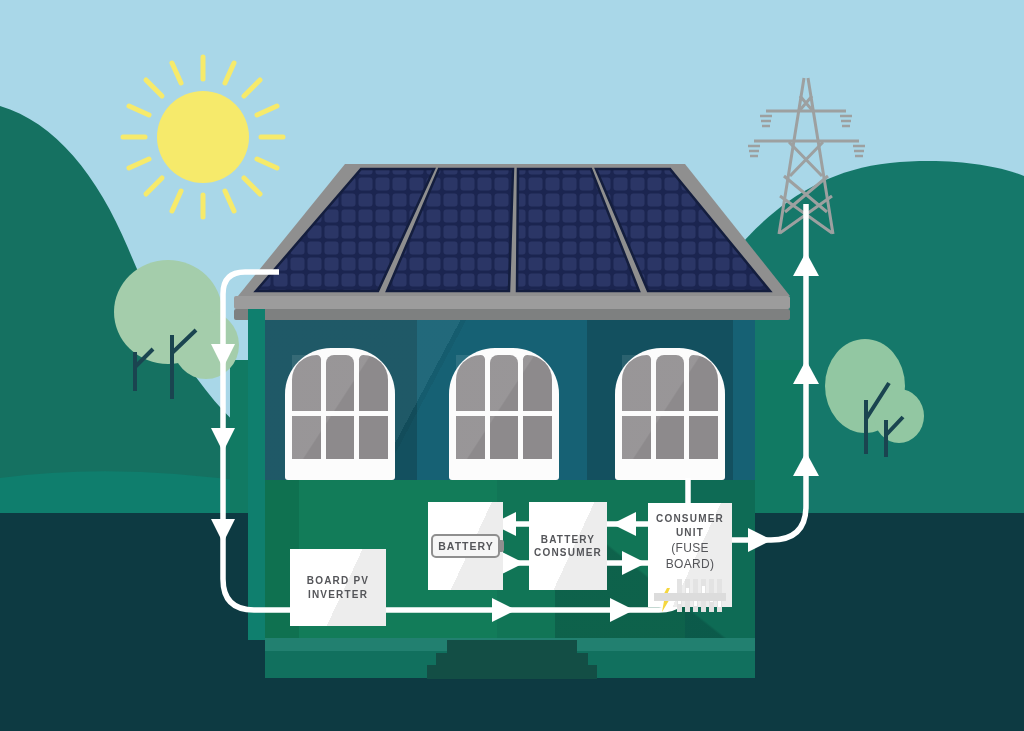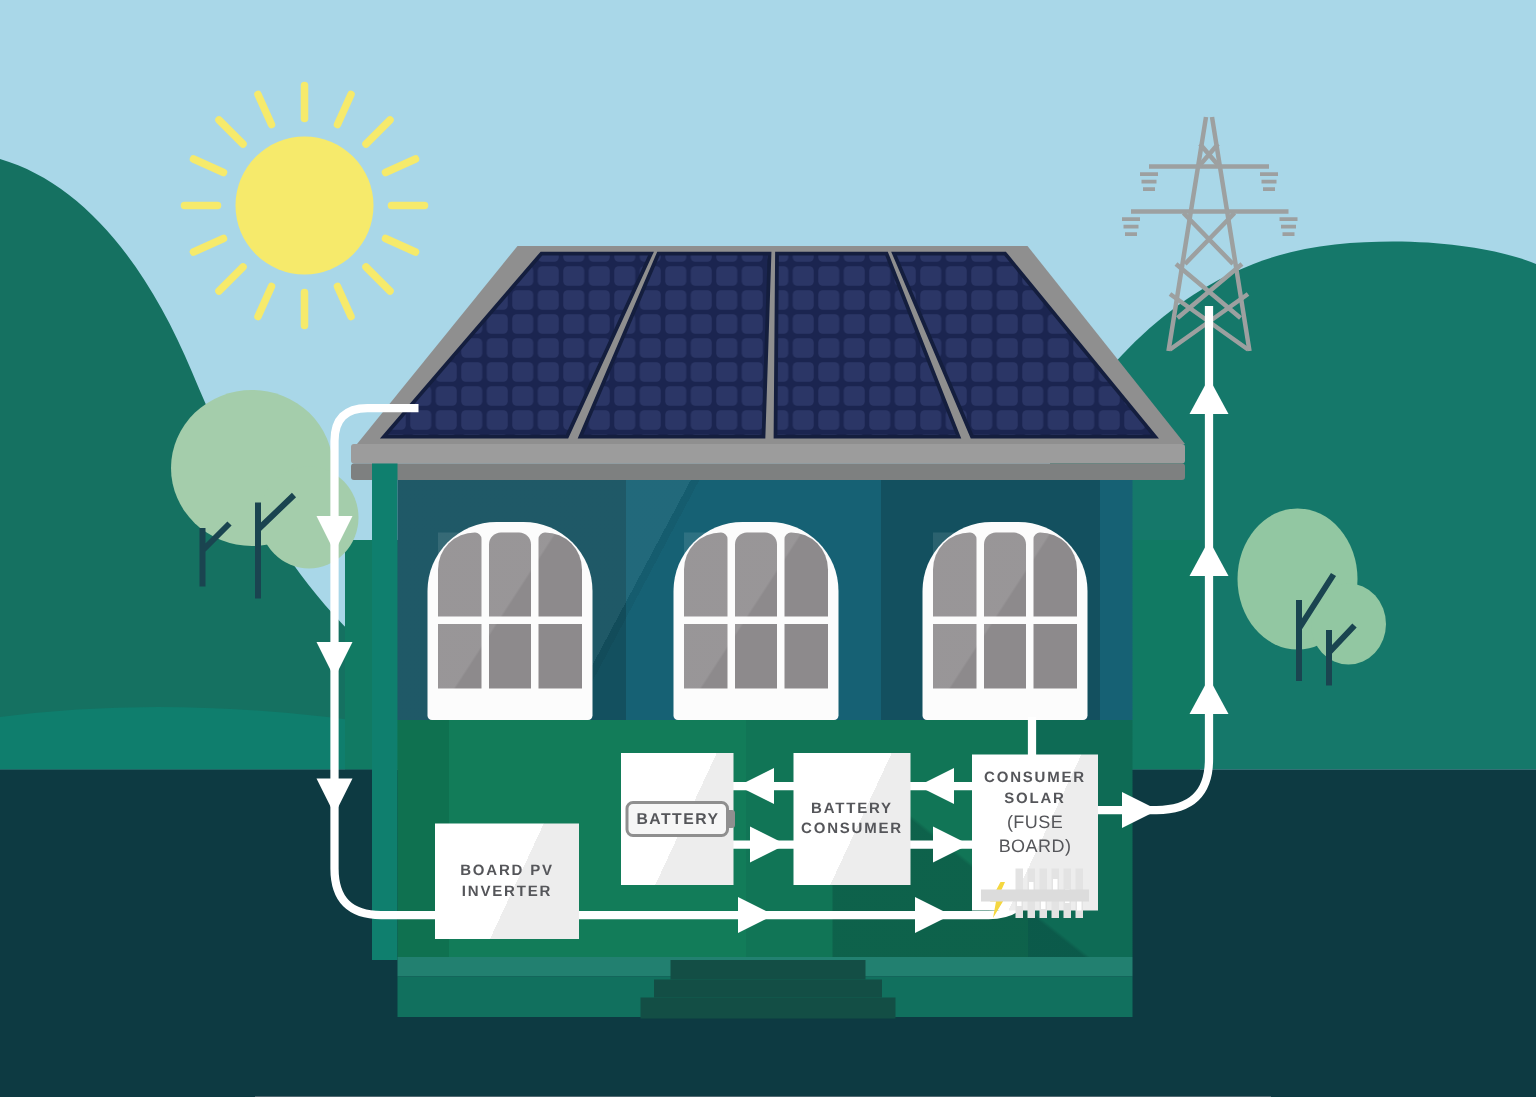--- a/index.html
+++ b/index.html
@@ -38,21 +38,21 @@
   .pane.tm{border-radius:8px 8px 0 0;}
   .pane.tr{border-radius:6px 34px 0 0;}
   .window::after{content:"";position:absolute;inset:7px;
     background:linear-gradient(123deg,rgba(255,255,255,.10) 0 45%,transparent 46%);pointer-events:none;}
 
   
   .box{position:absolute;z-index:5;background:linear-gradient(115deg,#FFFFFF 0 55%,#EDEDED 55%);
     color:#55565A;font-weight:bold;font-size:10px;line-height:1.35;letter-spacing:1.2px;
     text-align:center;display:flex;flex-direction:column;align-items:center;justify-content:center;}
   .box-solar{left:290px;top:549px;width:96px;height:77px;}
-  .box-battery{left:414px;top:502px;width:75px;height:88px;}
+  .box-battery{left:428px;top:502px;width:75px;height:88px;}
   .box-binv{left:529px;top:502px;width:78px;height:88px;}
   .box-cu{left:648px;top:503px;width:84px;height:95px;justify-content:flex-start;padding-top:9px;}
   .cu-sub{font-weight:normal;letter-spacing:.3px;font-size:12px;margin-top:1px;}
   .batticon{border:2px solid #8F8F8F;border-radius:5px;padding:3px 4px 2px 5px;position:relative;
     font-size:10.5px;letter-spacing:1px;background:#F6F6F6;}
   .batticon::after{content:"";position:absolute;right:-6px;top:50%;margin-top:-6px;
     width:4px;height:12px;background:#8F8F8F;border-radius:0 2px 2px 0;}
   .fuserow{display:flex;align-items:flex-end;gap:3px;margin-top:7px;height:36px;}
   .fuse{width:5px;height:33px;background:#E3E3E3;position:relative;}
   .fuse::after{content:"";position:absolute;left:1px;width:3px;height:9px;background:#FFFFFF;}
@@ -220,21 +220,21 @@
 
   <div class="box box-battery">
     <span class="batticon"><span>BATTERY</span></span>
   </div>
 
   <div class="box box-binv">
     <span>BATTERY CONSUMER</span>
   </div>
 
   <div class="box box-cu">
-    <span>CONSUMER SOLAR</span>
+    <span>CONSUMER UNIT</span>
     <span class="cu-sub">(FUSE BOARD)</span>
     <div class="fuserow">
       <svg class="bolt" width="13" height="24" viewBox="0 0 13 24">
         <polygon points="8,0 1,13 5,13 3,24 12,9 7,9 11,0" fill="#F5D73F"></polygon>
       </svg>
       <span class="fuse f1"></span>
         <span class="fuse f2"></span>
         <span class="fuse f3"></span>
       <span class="fuse f4"></span>
         <span class="fuse f5"></span>

